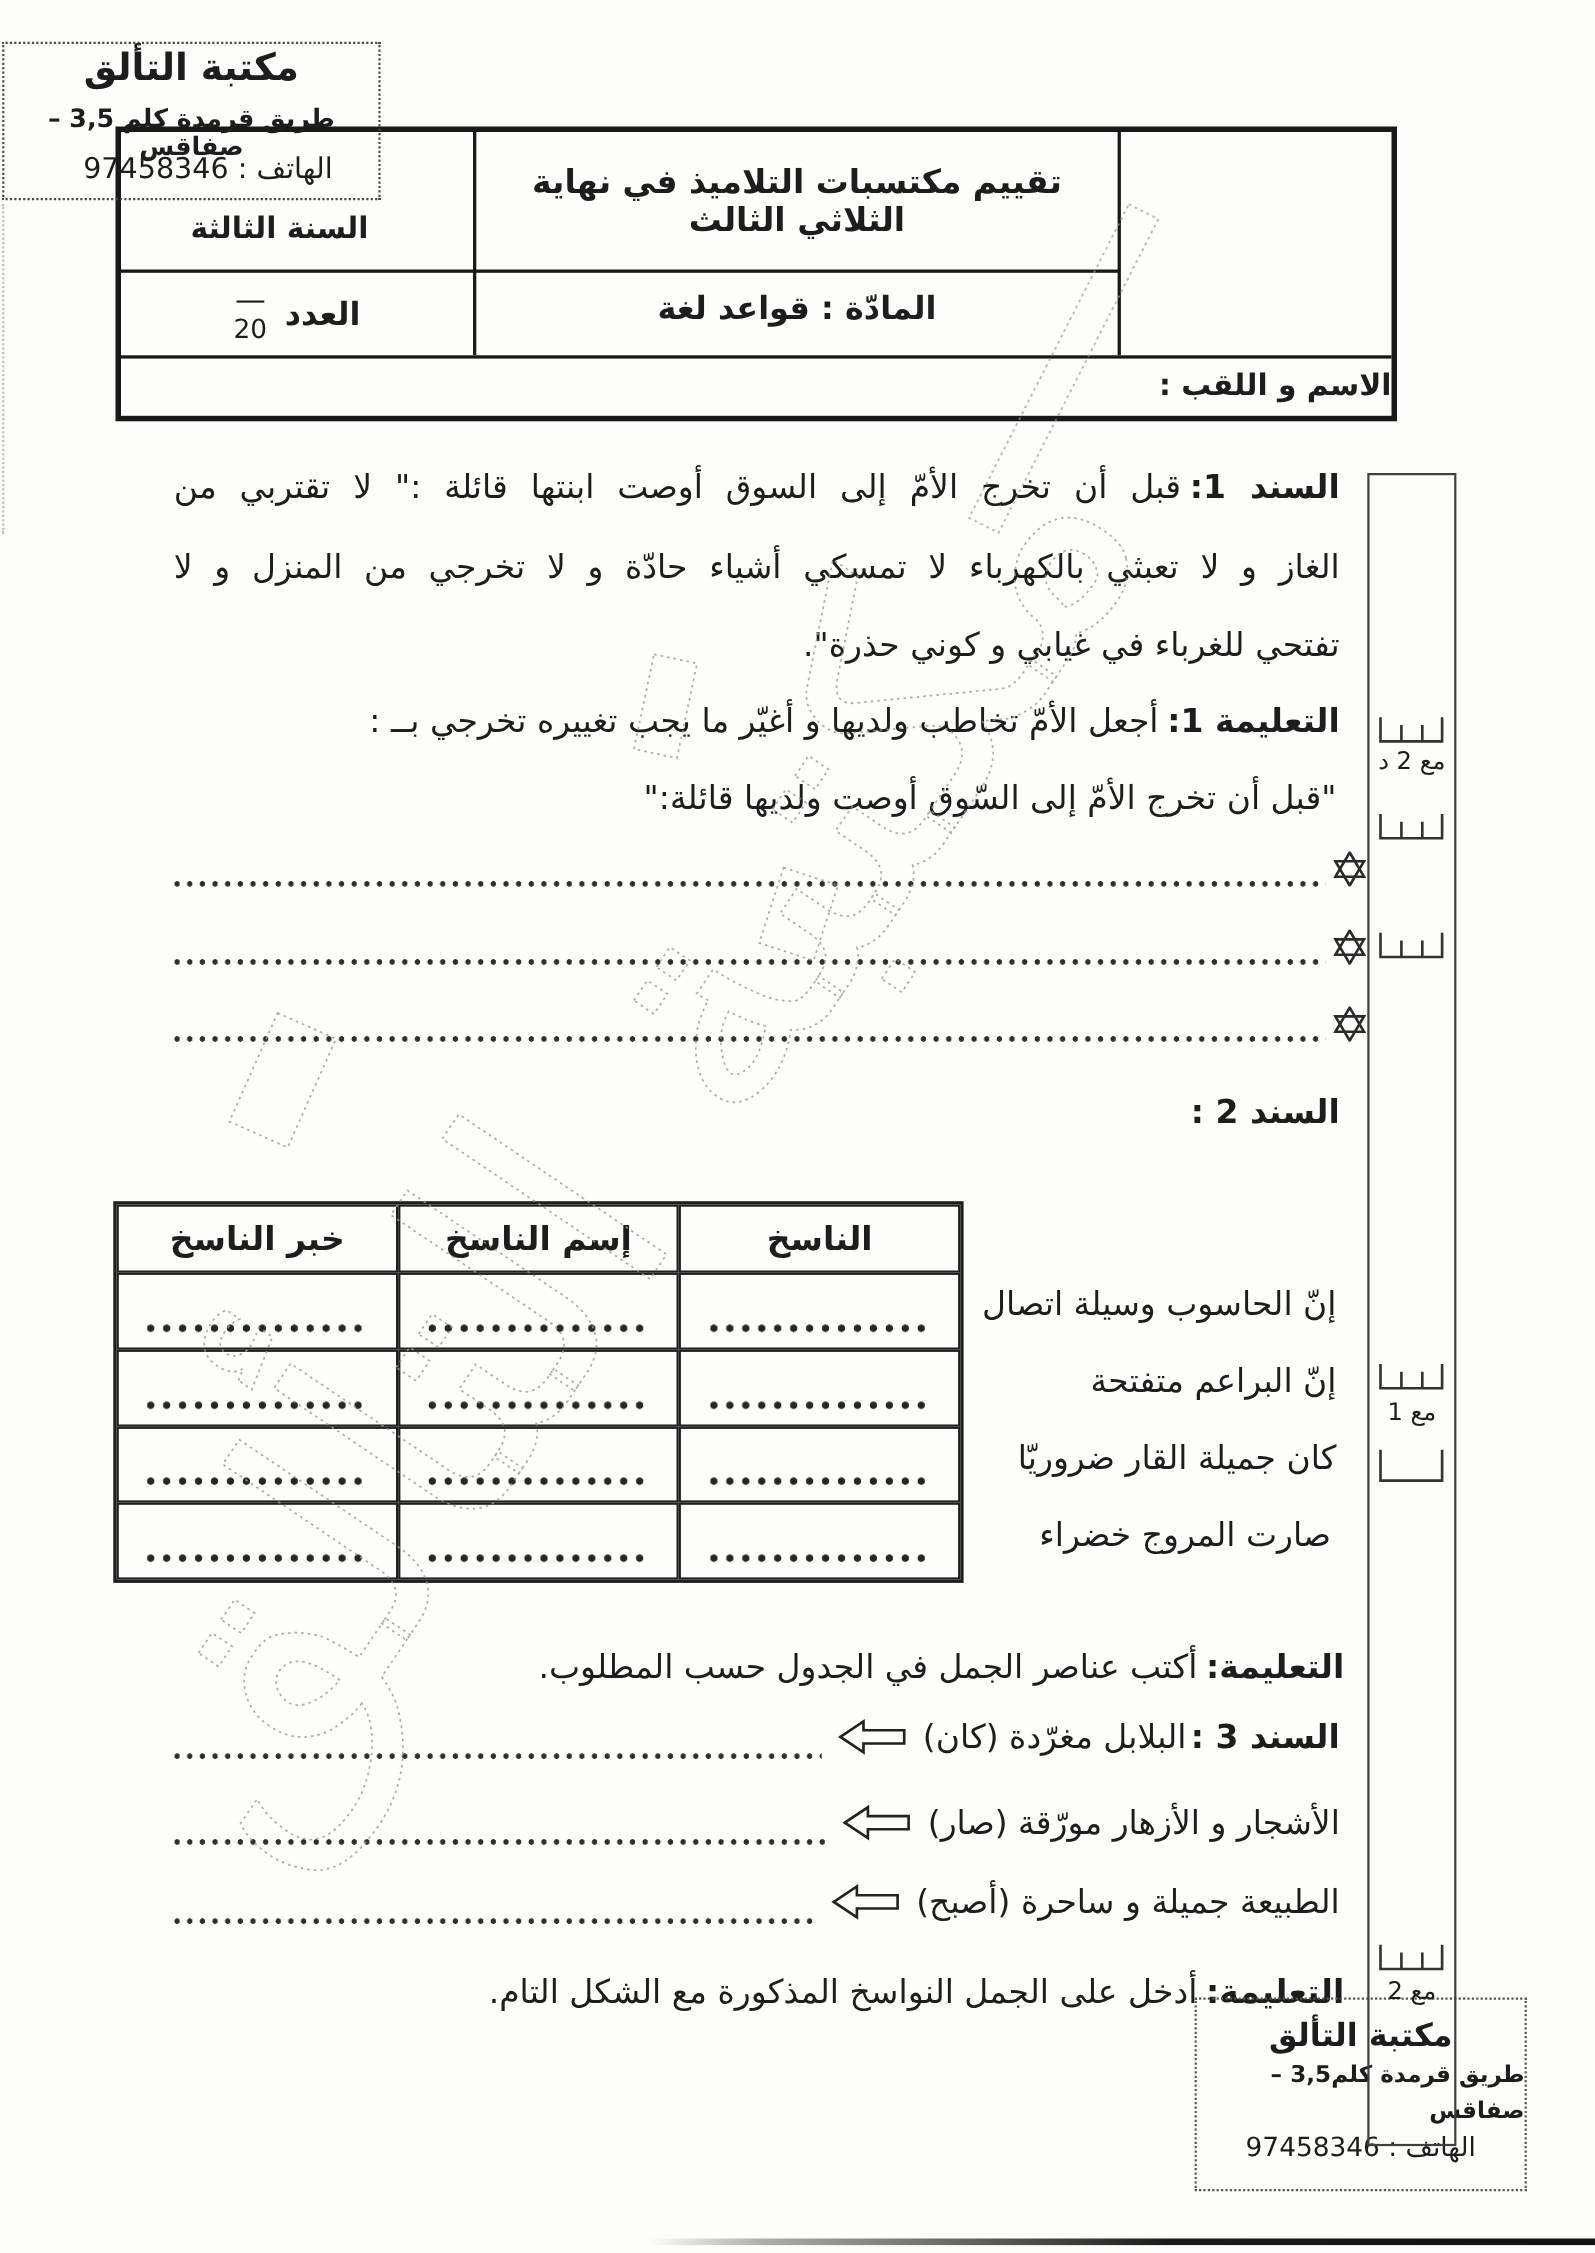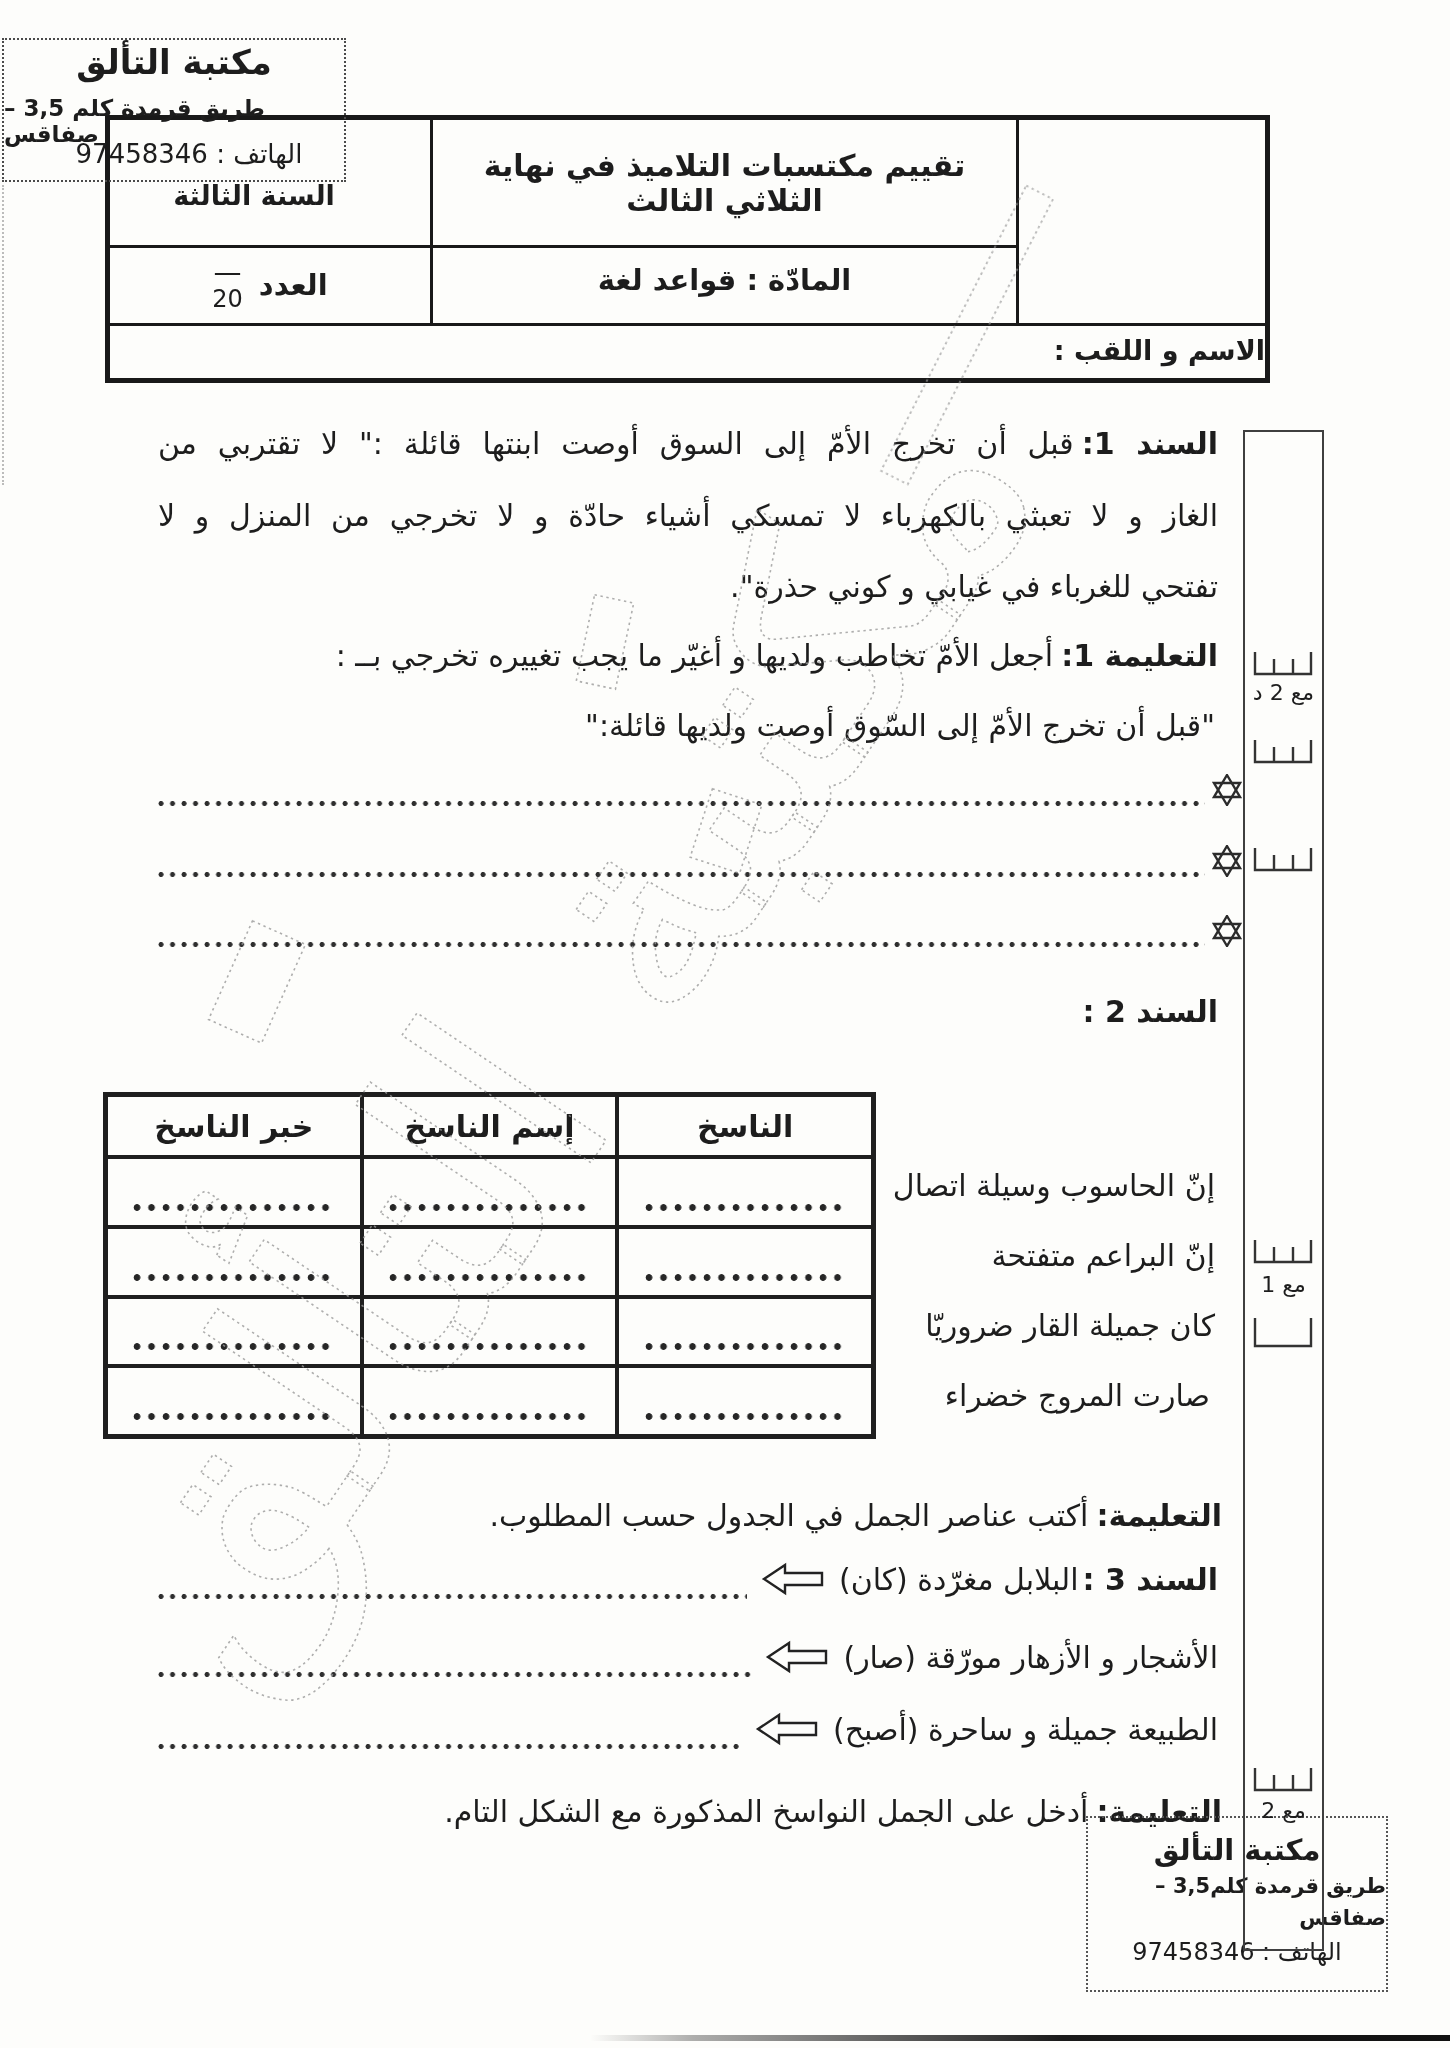--- a/index.html
+++ b/index.html
@@ -13,21 +13,21 @@
   .rt{text-align:right;}
   .h-lbl{margin-left:8px;}
   
   .dotline{height:7px;background-image:radial-gradient(circle at 3px 3.5px,#2e2e2e 2.2px,transparent 2.8px);
            background-size:11.5px 7px;background-repeat:repeat-x;}
   .dots-big{height:9px;width:80%;background-image:radial-gradient(circle at 4px 4.5px,#262626 3px,transparent 3.7px);
             background-size:14.5px 9px;background-repeat:repeat-x;}
   
   .stamp-top{left:2px;top:38px;width:340px;height:140px;border:2px dotted #4a4a4a;z-index:20;}
   .stamp-top .t{position:absolute;top:2px;left:0;width:100%;text-align:center;font-size:34px;font-weight:bold;}
-  .stamp-top .a{position:absolute;top:55px;left:0;width:100%;text-align:left;font-size:23px;font-weight:bold;}
+  .stamp-top .a{position:absolute;top:55px;left:0;width:100%;text-align:center;font-size:23px;font-weight:bold;}
   .stamp-top .p{position:absolute;top:99px;right:10px;width:290px;text-align:center;font-size:26px;}
   
   .hdr{left:105px;top:115px;width:1155px;height:258px;border:5px solid #191919;z-index:5;}
   .hline,.vline{position:absolute;background:#191919;}
   .cell{position:absolute;display:flex;align-items:center;justify-content:center;}
   .frac{display:inline-flex;flex-direction:column;align-items:center;line-height:1.05;}
   .frac .ftop{font-size:28px;}
   .frac .fbot{font-size:24px;}
   
   .ntable{left:103px;top:1092px;width:767px;height:341px;border:3px solid #1f1f1f;
@@ -61,21 +61,21 @@
 <body>
 
 <div class="page">
 
   <div class="abs hdr">
     <div class="vline" style="left:320px;top:0;width:3px;height:203px;"></div>
     <div class="vline" style="left:906px;top:0;width:3px;height:203px;"></div>
     <div class="hline" style="left:0;top:125px;width:908px;height:3px;"></div>
     <div class="hline" style="left:0;top:203px;width:100%;height:3px;"></div>
 
-    <div class="cell" style="left:0;top:42px;width:288px;height:66px;font-size:27px;font-weight:bold;">السنة الثالثة</div>
+    <div class="cell" style="left:0;top:54px;width:288px;height:66px;font-size:27px;font-weight:bold;">السنة الثالثة</div>
 
     <div class="cell" style="left:0;top:128px;width:320px;height:74px;gap:16px;">
       <span style="font-size:29px;font-weight:bold;">العدد</span>
       <span class="frac">
         <span class="ftop">—</span>
         <span class="fbot">20</span>
       </span>
     </div>
 
     <div class="cell" style="left:323px;top:0;width:583px;height:125px;font-size:30px;font-weight:bold;padding:0 26px;box-sizing:border-box;text-align:center;">تقييم مكتسبات التلاميذ في نهاية الثلاثي الثالث</div>

